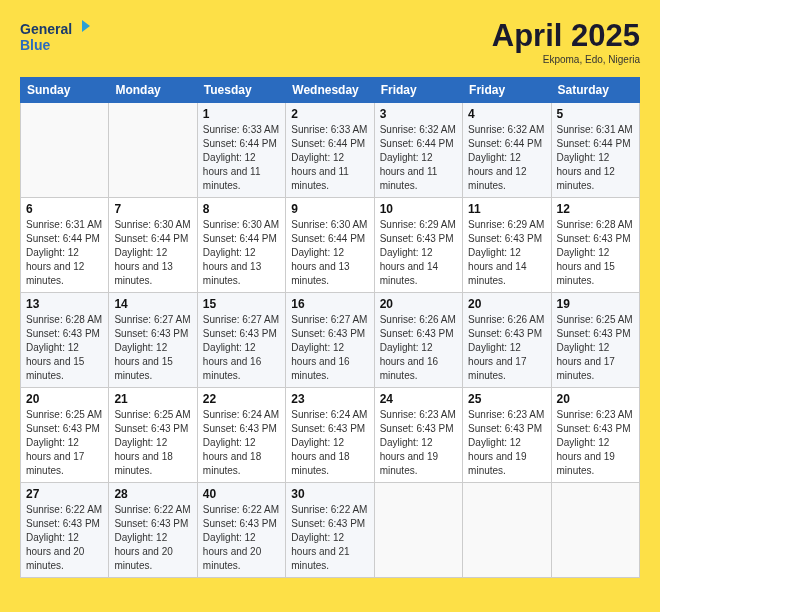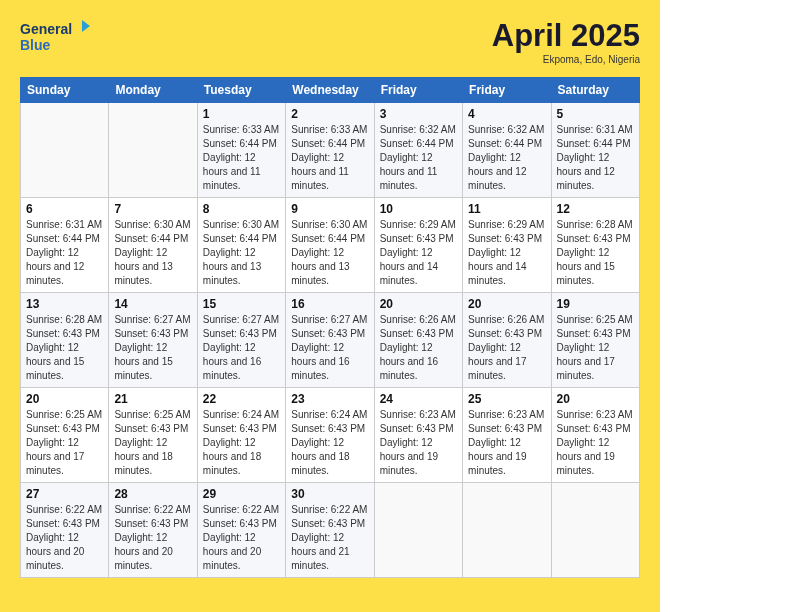--- a/index.html
+++ b/index.html
@@ -288,21 +288,21 @@
 Sunset: 6:43 PM
 Daylight: 12 hours and 20 minutes.</div>
           </td>
           <td>
             <span class="day-number">28</span>
             <div class="day-info">Sunrise: 6:22 AM
 Sunset: 6:43 PM
 Daylight: 12 hours and 20 minutes.</div>
           </td>
           <td>
-            <span class="day-number">29</span>
+            <span class="day-number">40</span>
             <div class="day-info">Sunrise: 6:22 AM
 Sunset: 6:43 PM
 Daylight: 12 hours and 20 minutes.</div>
           </td>
           <td>
             <span class="day-number">30</span>
             <div class="day-info">Sunrise: 6:22 AM
 Sunset: 6:43 PM
 Daylight: 12 hours and 21 minutes.</div>
           </td>

